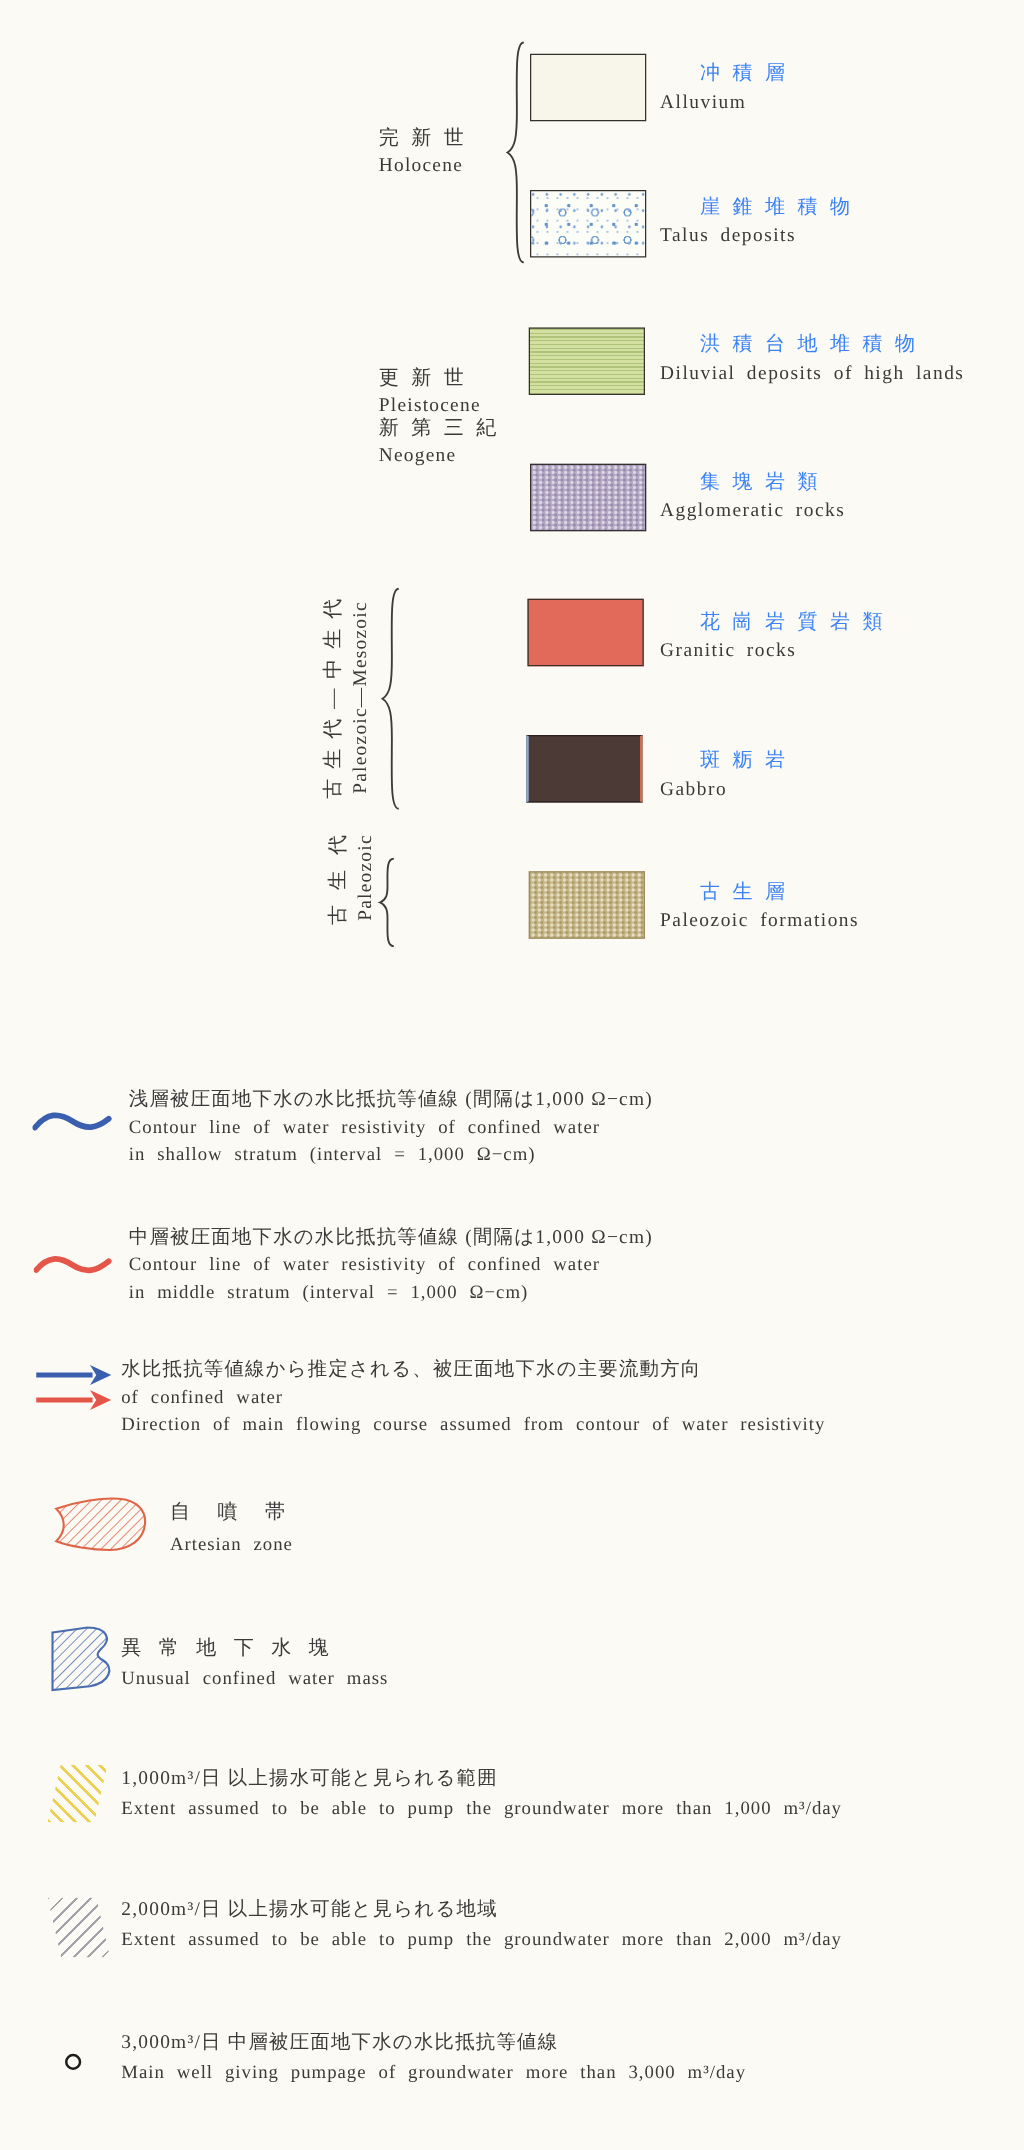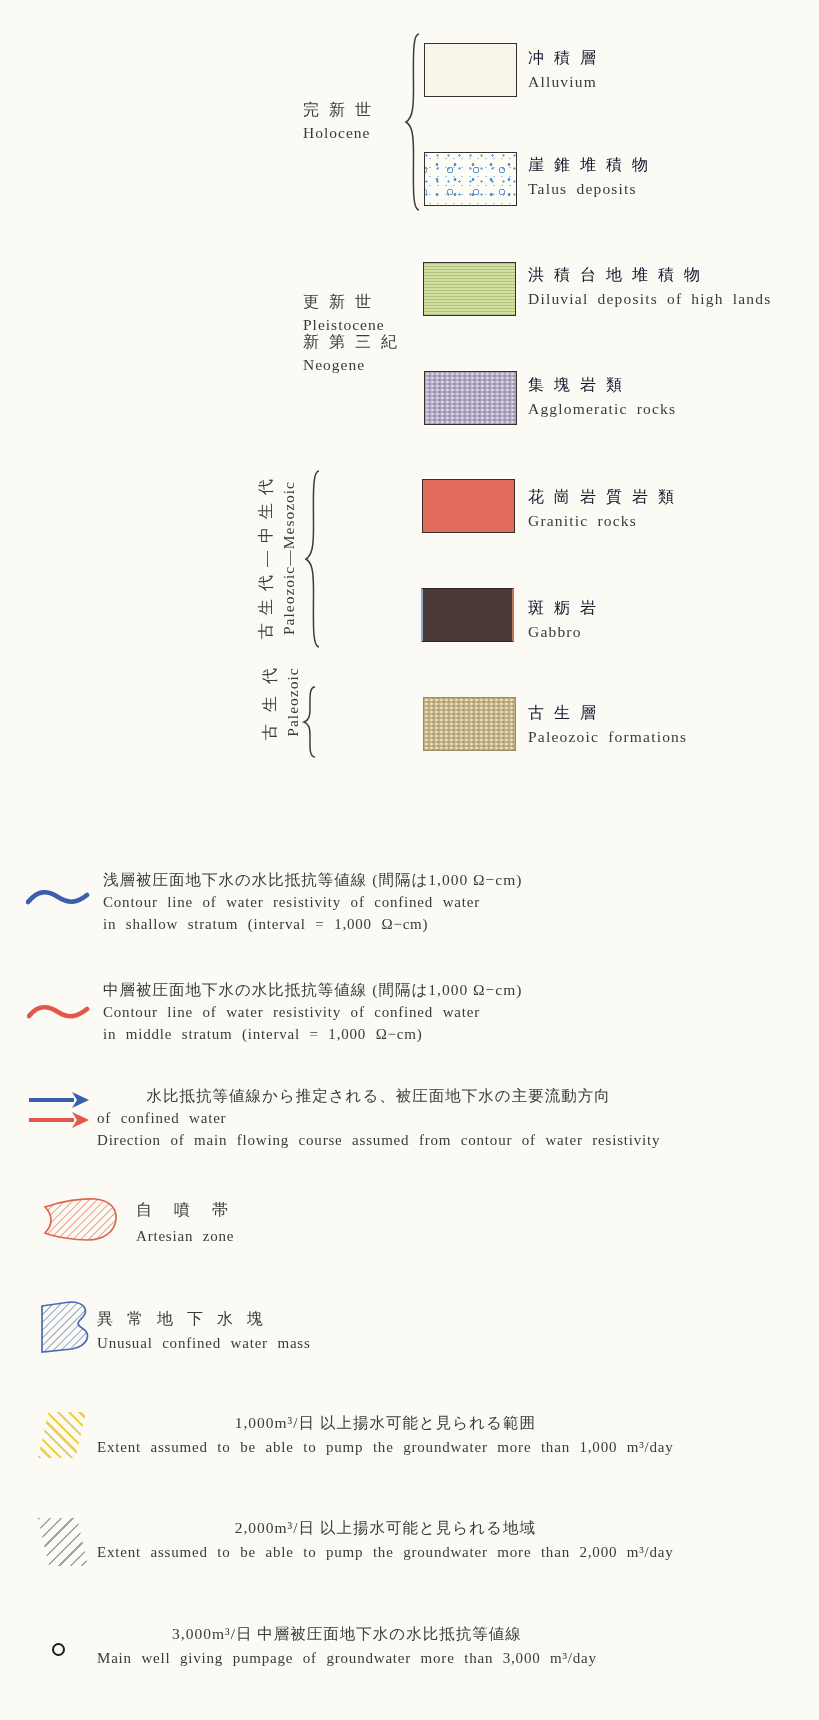--- a/index.html
+++ b/index.html
@@ -7,21 +7,21 @@
     position:relative;width:819px;height:1720px;
     background:#fbfaf4;
     font-family:"Liberation Serif","DejaVu Serif",serif;
     color:#3e3e3e;overflow:hidden;
   }
   .abs{position:absolute;}
 
   
   .era-jp{font-size:16px;letter-spacing:3px;color:#3a3a3a;white-space:nowrap;}
   .era-en{font-size:15.5px;letter-spacing:1px;color:#3a3a3a;white-space:nowrap;margin-top:3px;}
-  .u-jp{font-size:16px;letter-spacing:3px;color:#0f172a;white-space:nowrap;}
+  .u-jp{font-size:16px;letter-spacing:3px;color:#3b82f6;white-space:nowrap;margin-left:32px;}
   .u-en{font-size:15.5px;letter-spacing:1.2px;word-spacing:4px;color:#3a3a3a;white-space:nowrap;margin-top:4px;}
   .vert{transform:rotate(-90deg);transform-origin:0 0;text-align:center;}
 
   
   .swatch{width:93px;height:54px;border:1.5px solid #35322e;box-sizing:border-box;}
   .sw-alluvium{background:#f8f6eb;}
   .sw-talus{
     background-color:#fdfdf8;
     background-image:
       radial-gradient(circle,#5d92cb 1.3px,rgba(0,0,0,0) 1.6px),
@@ -47,21 +47,21 @@
     border-left:2.5px solid #8ea9cd;border-right:2px solid #cb6f58;}
   .sw-paleozoic{
     background-color:#c7b786;border-color:#9a8c60;
     background-image:
       radial-gradient(circle,rgba(255,255,255,.6) 1px,rgba(0,0,0,0) 1.3px),
       radial-gradient(circle,rgba(120,104,58,.35) 1px,rgba(0,0,0,0) 1.3px);
     background-size:5px 4px,5px 4px;background-position:0 0,2px 2px;
   }
 
   
-  .sym-jp{font-size:15.5px;letter-spacing:1px;color:#3a3a3a;white-space:nowrap;line-height:22px;text-align:center;}
+  .sym-jp{font-size:15.5px;letter-spacing:1px;color:#3a3a3a;white-space:nowrap;line-height:22px;}
   .sym-jp-wide{font-size:16px;letter-spacing:9px;color:#3a3a3a;white-space:nowrap;line-height:22px;}
   .sym-en{font-size:15px;letter-spacing:.8px;word-spacing:5px;color:#3a3a3a;white-space:nowrap;line-height:22px;}
   .hatch-yellow{
     width:48px;height:46px;
     background:repeating-linear-gradient(45deg,#ecd156 0 2.3px,rgba(0,0,0,0) 2.3px 7.6px);
     -webkit-clip-path:polygon(22% 0,100% 0,78% 100%,0 100%);
             clip-path:polygon(22% 0,100% 0,78% 100%,0 100%);
   }
   .hatch-gray{
     width:50px;height:48px;

